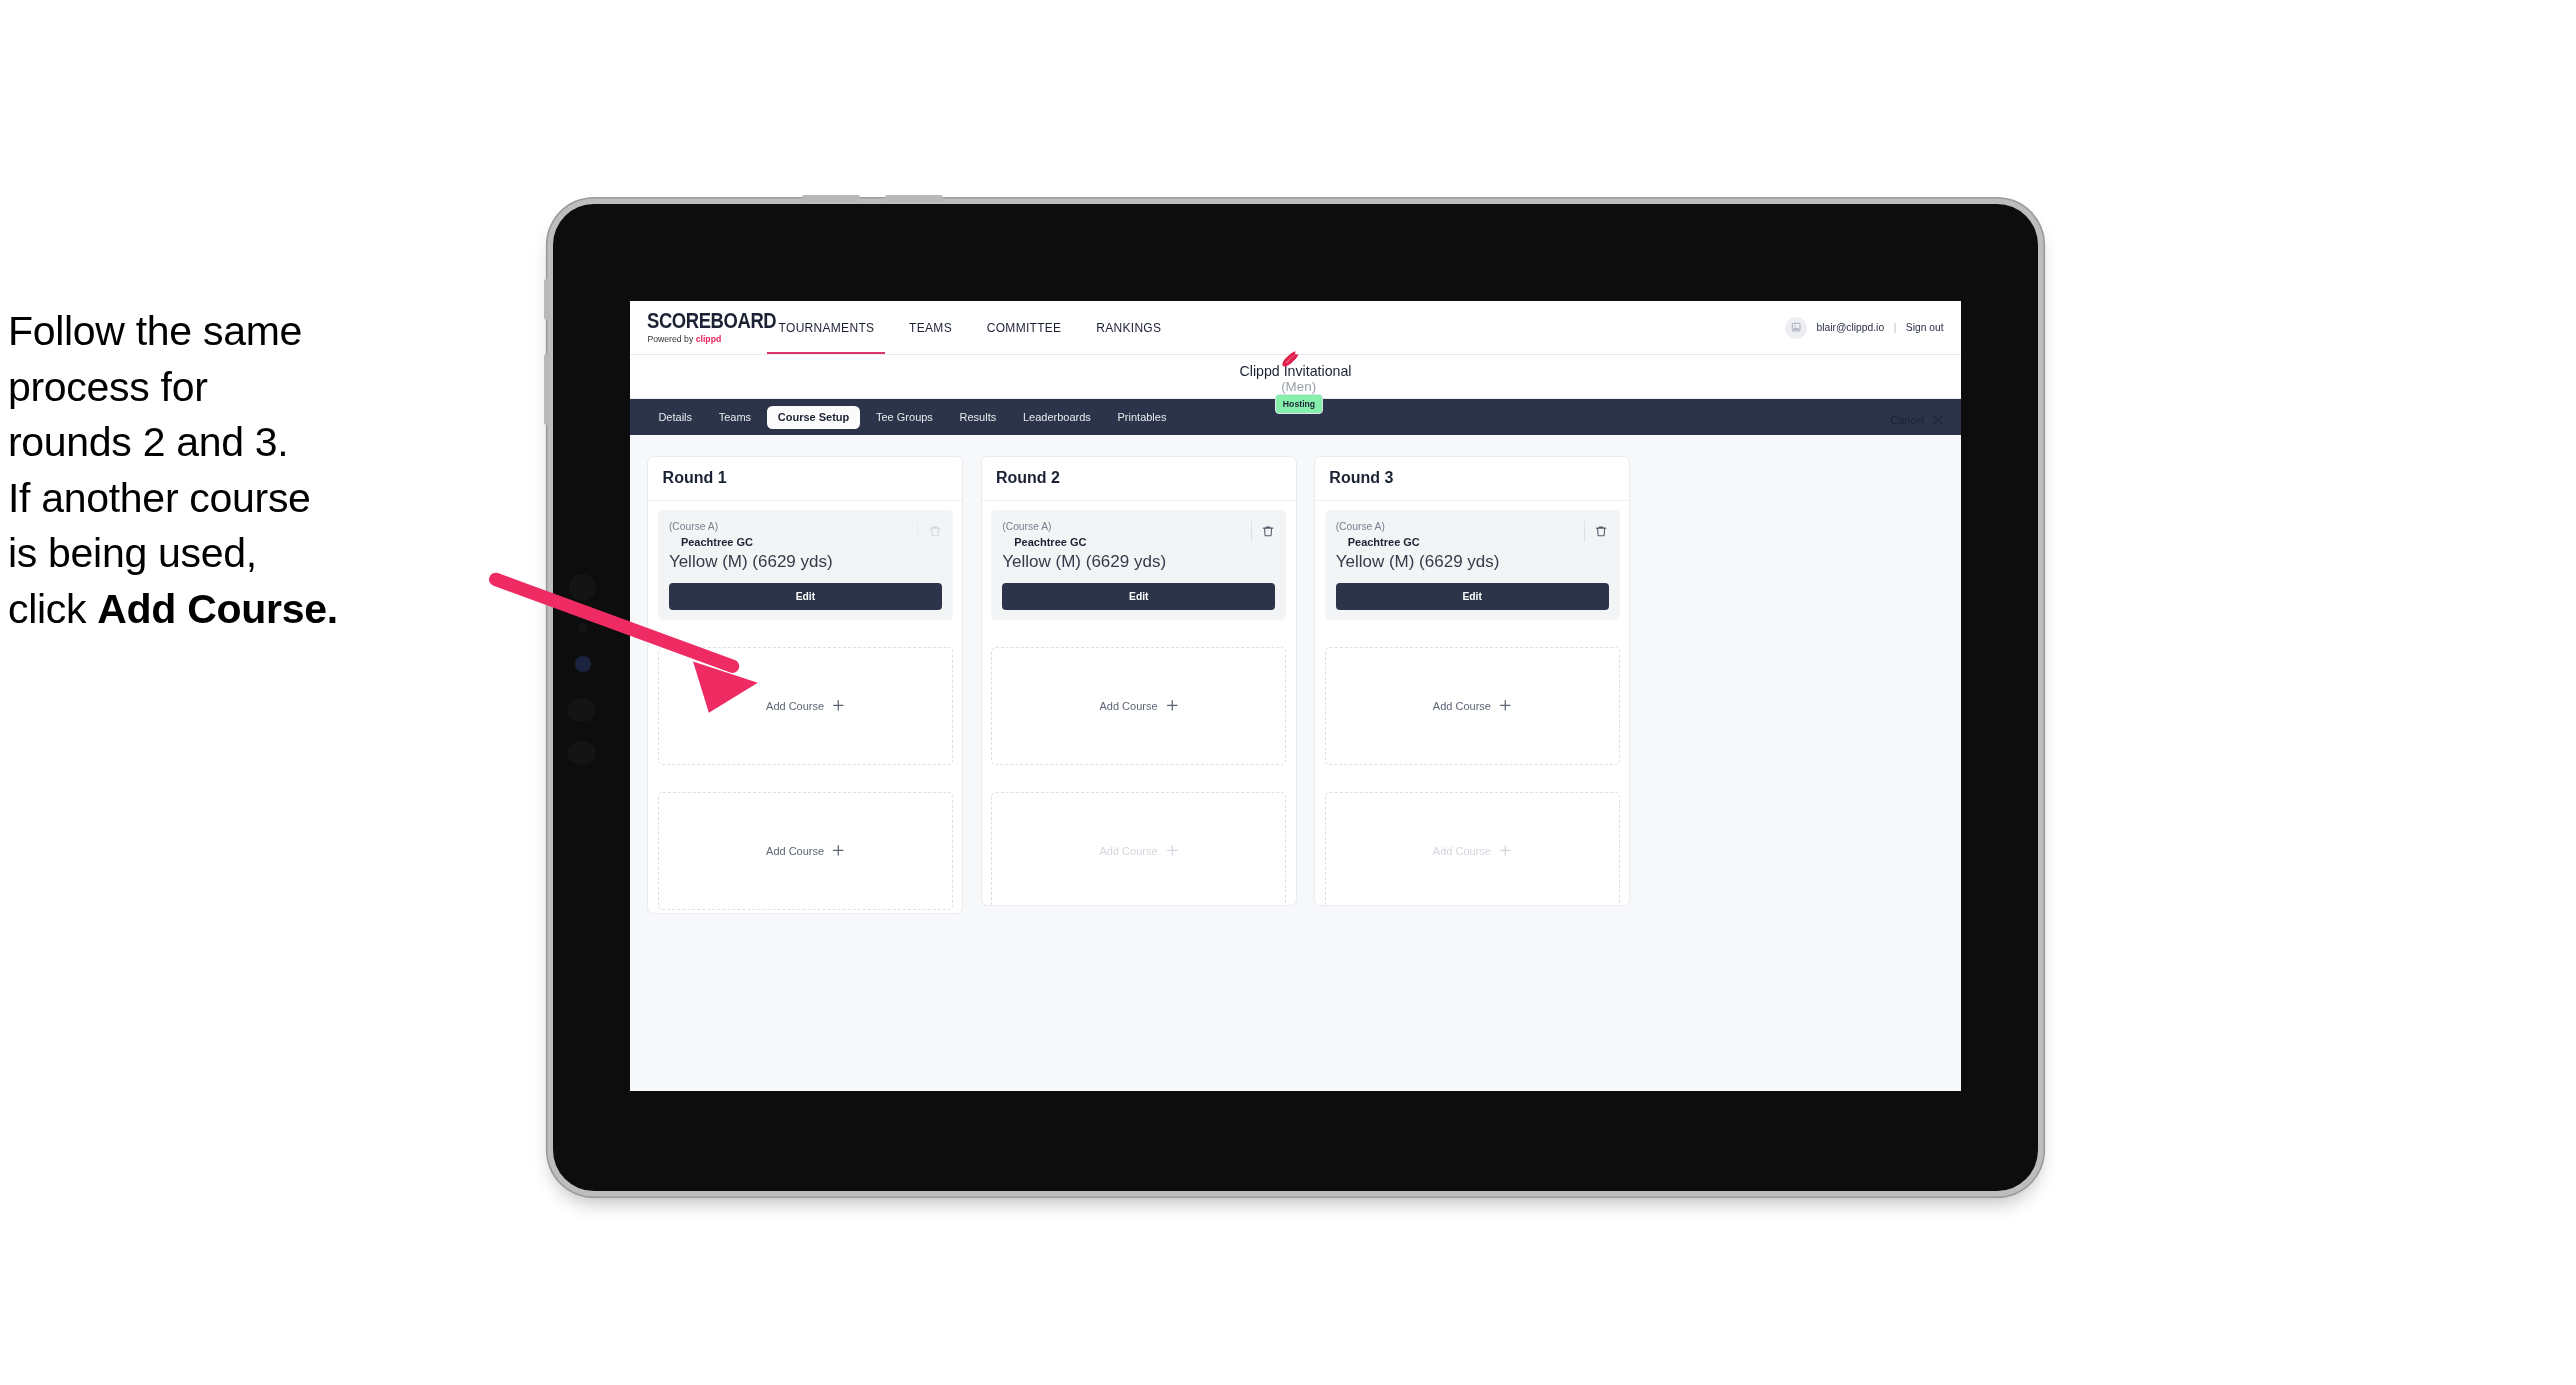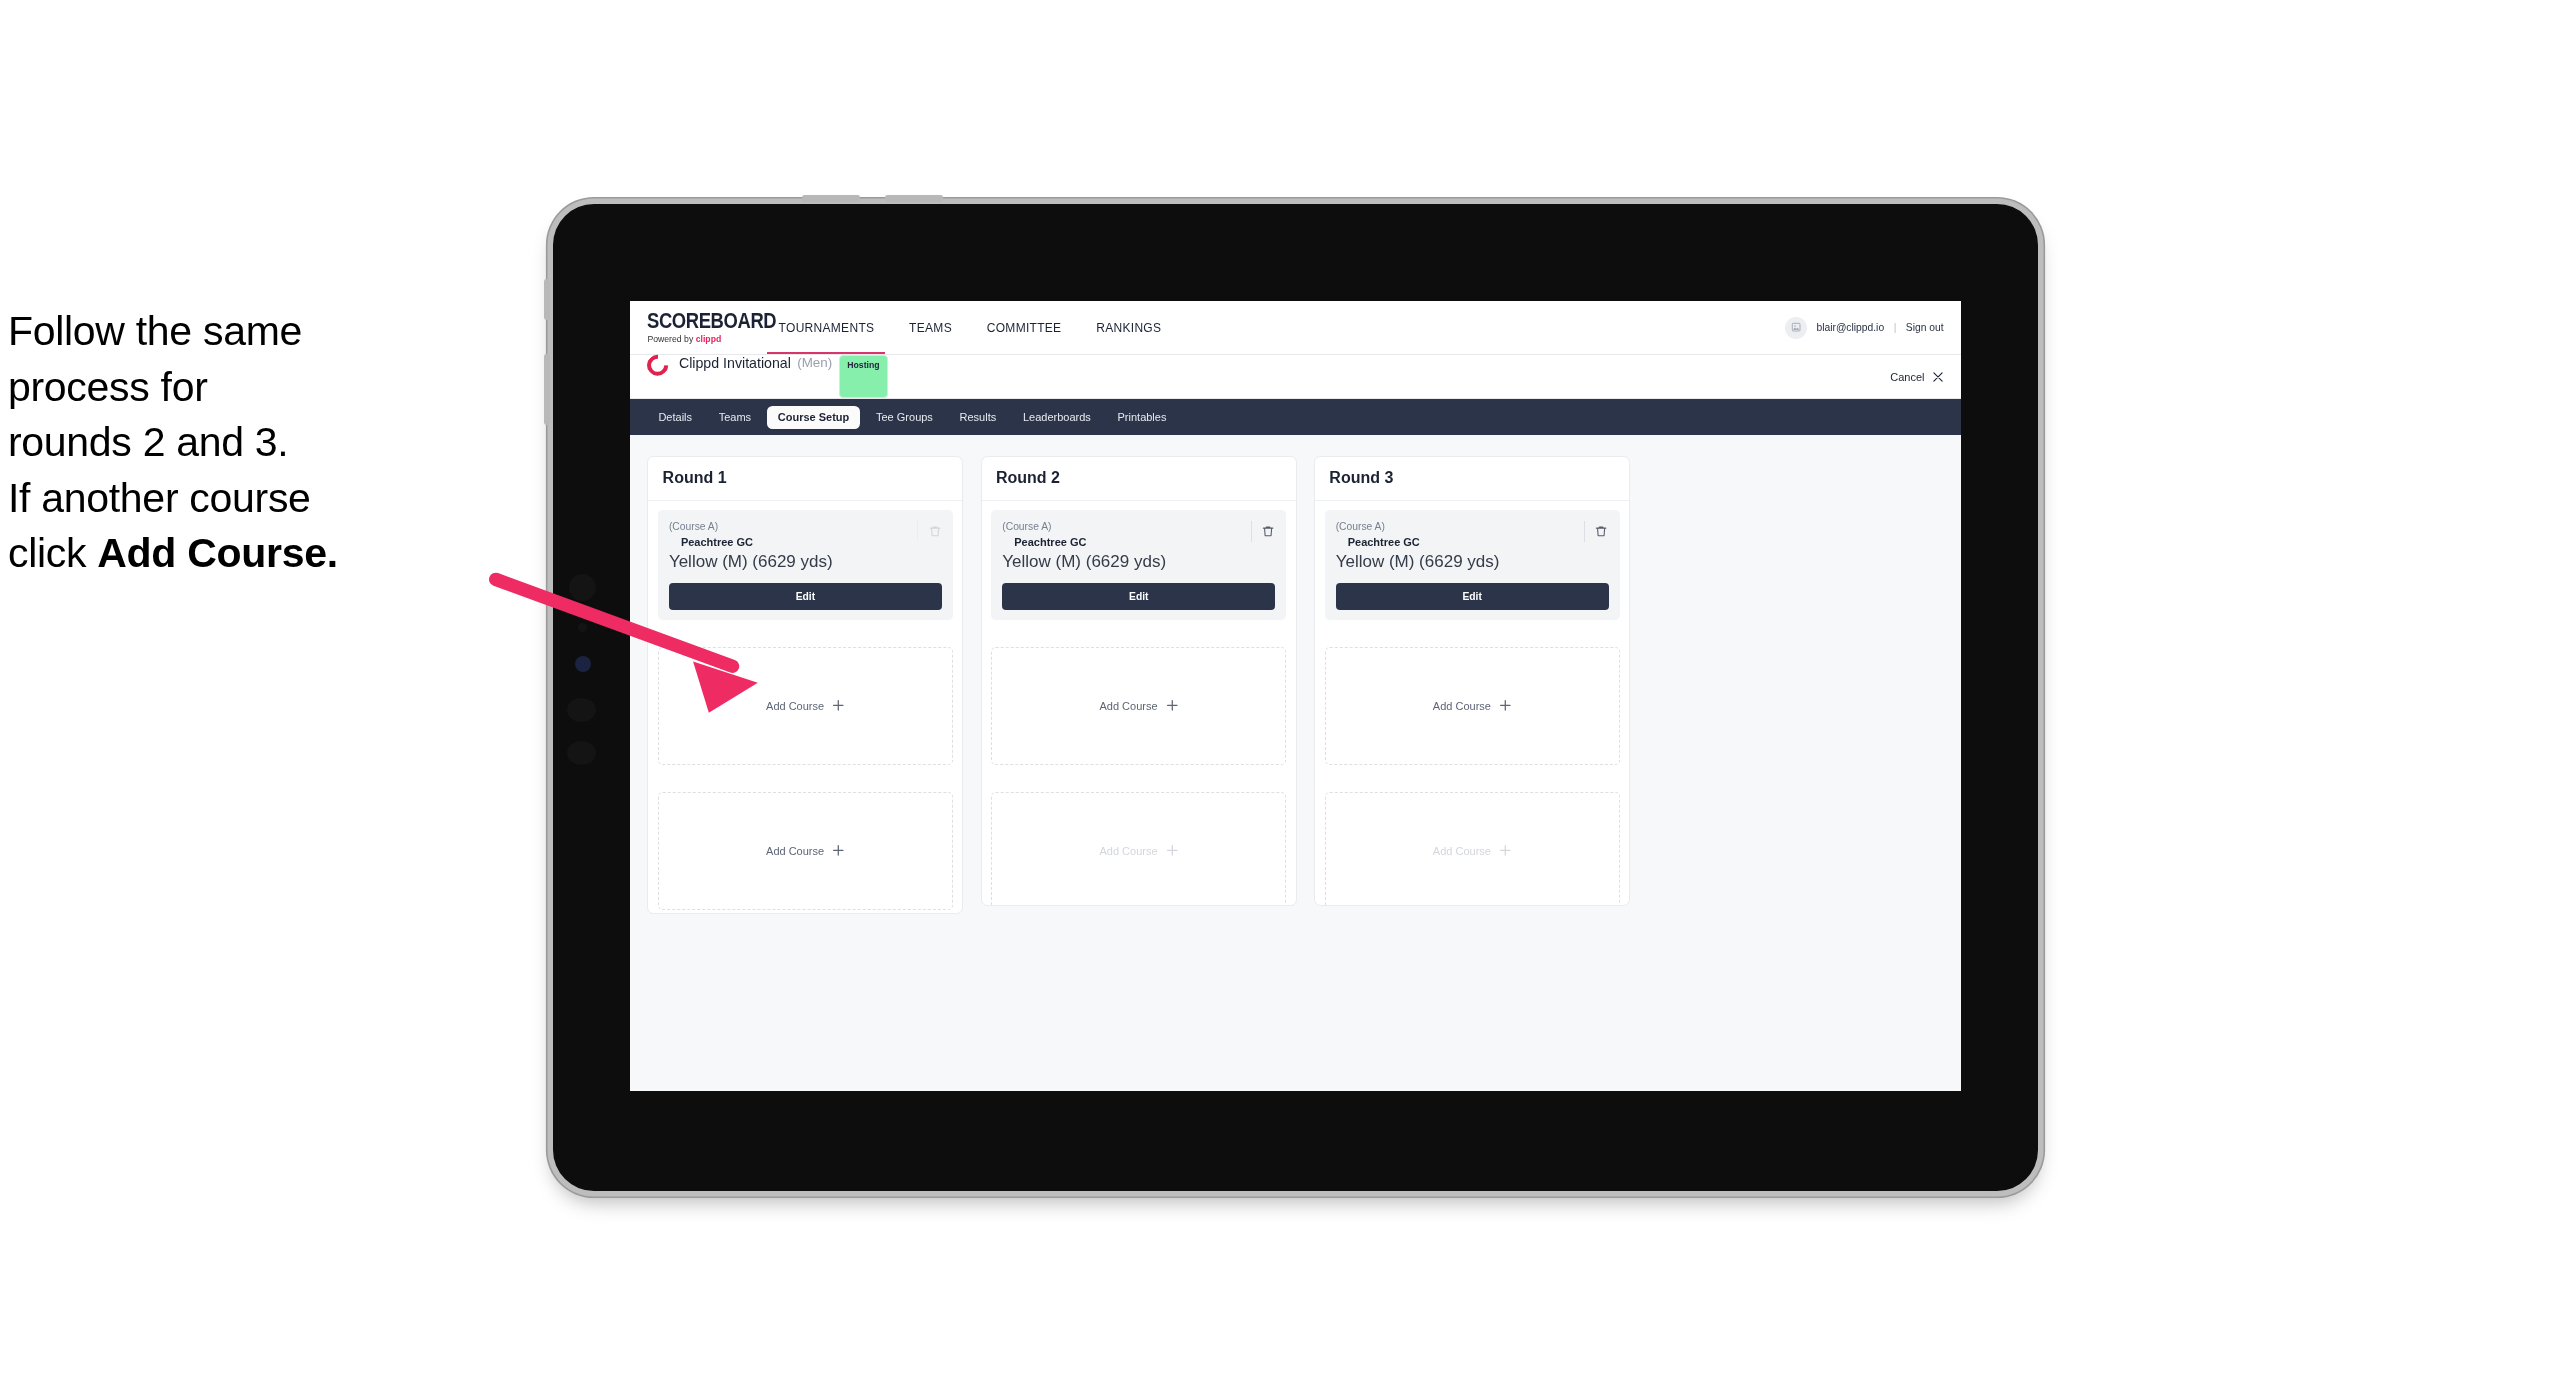--- a/index.html
+++ b/index.html
@@ -92,22 +92,22 @@
   .avatar {
     width: 22px; height: 22px; border-radius: 50%;
     background: #eceef2; display:flex; align-items:center; justify-content:center;
     color:#9aa0ad; font-size: 10.3px;
   }
   .divider-pipe { color:#b9bdc6; }
   .signout { cursor:pointer; }
 
   
   .titlerow {
-    height: 44px; background:#fff; display:flex; 
-    padding: 0 17.4px; border-bottom: 0.8px solid #e6e8ec; position: relative;
+    height: 44px; background:#fff; display:flex; align-items:center;
+    padding: 0 17.4px; border-bottom: 0.8px solid #e6e8ec; position: relative; flex-direction: column;
   }
   .logo-c {
     width: 20.5px; height: 20.5px; border-radius: 50%;
     border: 4.7px solid #e0234e; border-right-color: transparent;
     transform: rotate(-43deg); margin-right: 11px;
   }
   .t-name { font-size: 14.2px; color:#1b2233; }
   .t-gender { font-size: 13.4px; color:#9aa1ae; margin-left: 6.3px; }
   .badge {
     margin-left: 7px; font-size: 8.7px; font-weight: bold; color:#20283a;
@@ -171,20 +171,21 @@
 </head>
 <body>
 
 <div class="stage">
 
   <div class="caption">
     <div>Follow the same</div>
     <div>process for</div>
     <div>rounds 2 and 3.</div>
     <div>If another course</div>
+    <div>is being used,</div>
     <div><span>click </span><span class="bold">Add Course.</span></div>
   </div>
 
   <div class="tablet">
     <div class="tbtn top-a"></div>
     <div class="tbtn top-b"></div>
     <div class="tbtn left-a"></div>
     <div class="tbtn left-b"></div>
     <div class="lens c1"></div>
     <div class="lens c2"></div>

